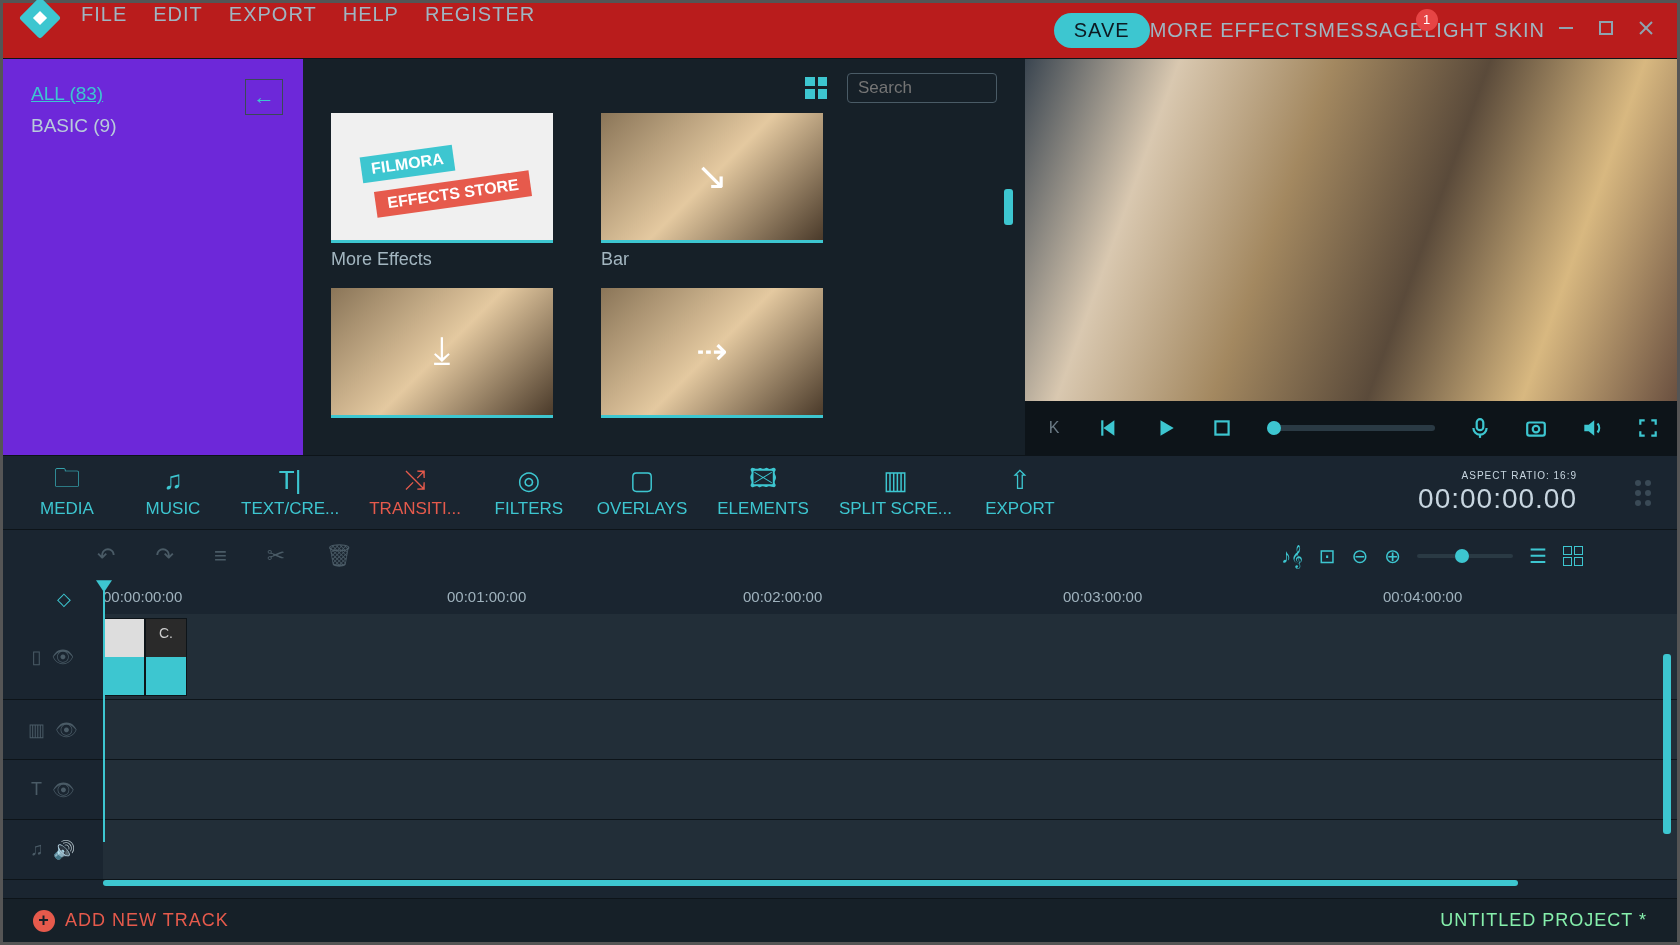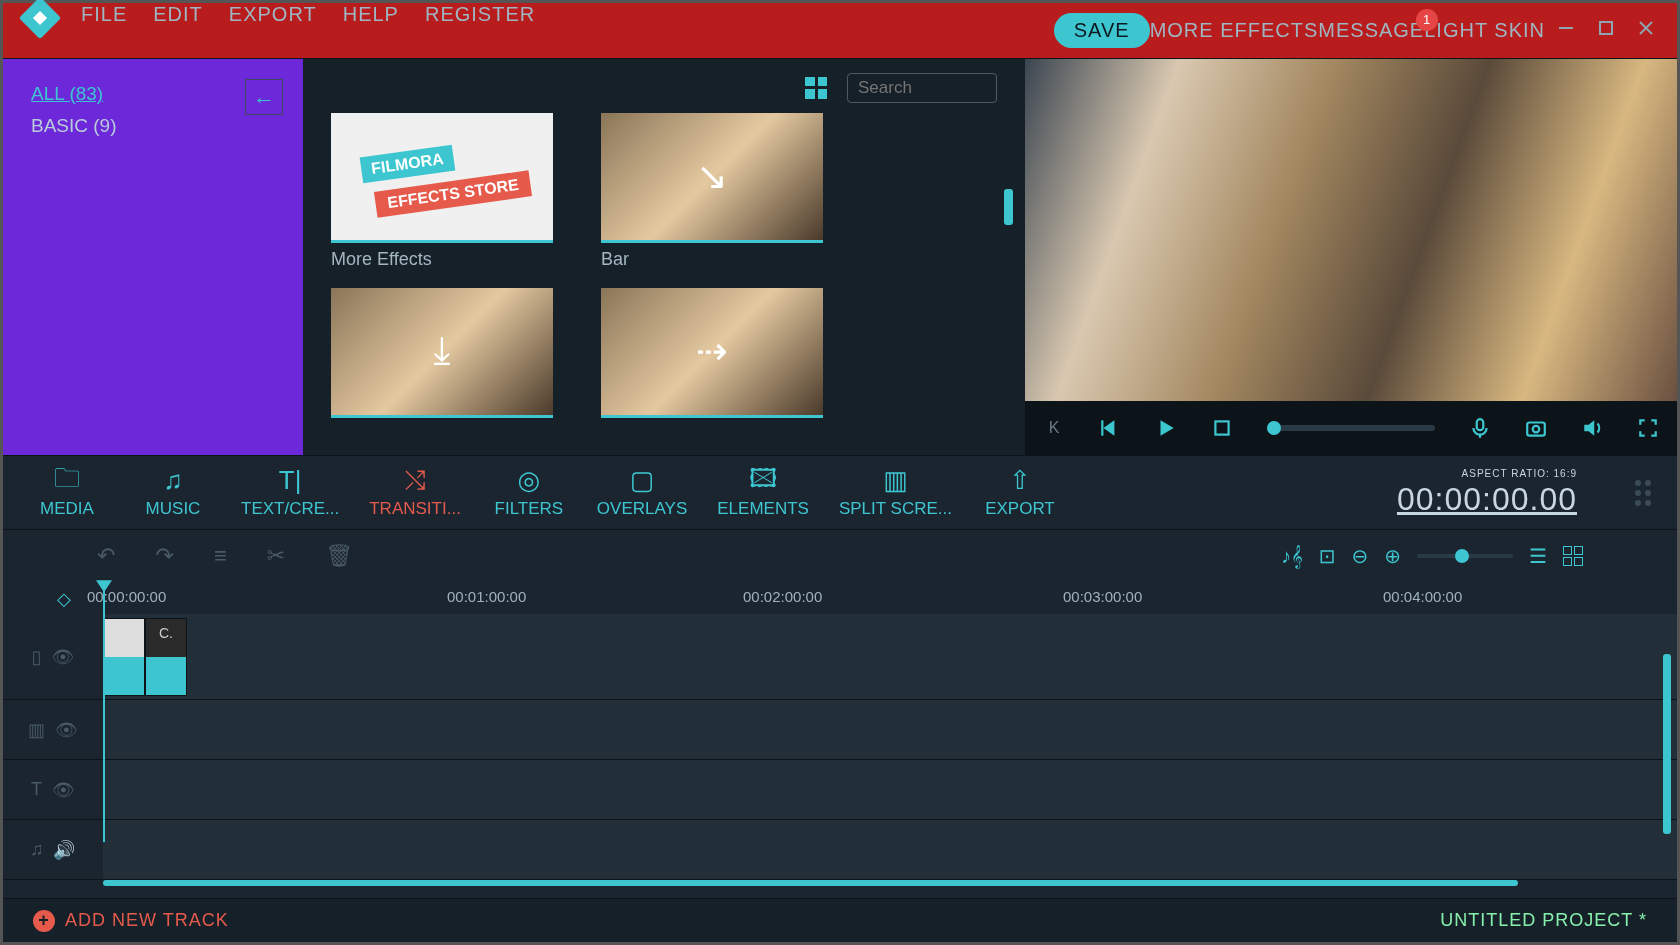--- a/index.html
+++ b/index.html
@@ -49,21 +49,21 @@
 .progress { flex: 1; height: 6px; background: #2a3a44; border-radius: 3px; position: relative; }
 .progress::before { content:''; position:absolute; left:0; top:-4px; width:14px; height:14px; background:#3dc6d0; border-radius:50%;}
 
 
 .tabs { height: 76px; background: #1a2530; display: flex; align-items: center; padding: 0 26px; gap: 30px; border-top: 1px solid #0d1419; border-bottom: 1px solid #0d1419; }
 .tab { display: flex; flex-direction: column; align-items: center; gap: 4px; font-size: 17px; color: #3dc6d0; cursor: pointer; min-width: 76px; }
 .tab.active { color: #e65a4c; }
 .tab-icon { font-size: 26px; height: 28px; display: flex; align-items: center; }
 .tabs-right { margin-left: auto; display: flex; flex-direction: column; align-items: flex-end; gap: 2px; color: #c8d6e0; padding-right: 12px;}
 .aspect { font-size: 10px; letter-spacing: 1px; }
-.timecode { font-size: 32px; font-weight: 300; letter-spacing: 1px; text-decoration: underline; }
+.timecode { font-size: 28px; font-weight: 300; letter-spacing: 1px; }
 .tr-dots { display: grid; grid-template-columns: repeat(2, 6px); grid-template-rows: repeat(3, 6px); gap: 4px; margin-left: 16px;}
 .tr-dots span { width: 6px; height: 6px; border-radius: 50%; background: #3a4a56; }
 
 
 .edit-bar { height: 52px; background: #1a2530; display: flex; align-items: center; padding: 0 94px 0 94px; gap: 40px; }
 .eb-icon { color: #4a5b66; font-size: 22px; cursor: pointer; }
 .eb-right { margin-left: auto; display: flex; align-items: center; gap: 16px; }
 .eb-right .eb-icon { color: #3dc6d0; font-size: 20px;}
 .zoom-slider { width: 96px; height: 4px; background: #2a3a44; border-radius: 2px; position: relative; }
 .zoom-slider::after { content:''; position:absolute; left:40%; top:-5px; width:14px; height:14px; border-radius:50%; background:#3dc6d0; }
@@ -300,21 +300,21 @@
           <span></span>
           <span></span>
           <span></span>
         </div>
     </div>
   </div>
 
   <div class="timeline">
     <div class="ruler">
       <span class="playhead-icon">◇</span>
-      <span class="ruler-mark" style="left:84px">00:00:00:00</span>
+      <span class="ruler-mark" style="left:100px">00:00:00:00</span>
       <span class="ruler-mark" style="left:444px">00:01:00:00</span>
       <span class="ruler-mark" style="left:740px">00:02:00:00</span>
       <span class="ruler-mark" style="left:1060px">00:03:00:00</span>
       <span class="ruler-mark" style="left:1380px">00:04:00:00</span>
     </div>
     <div class="playhead"></div>
     <div class="tracks">
       <div class="track tall">
         <div class="track-head">
           <span>▯</span>

